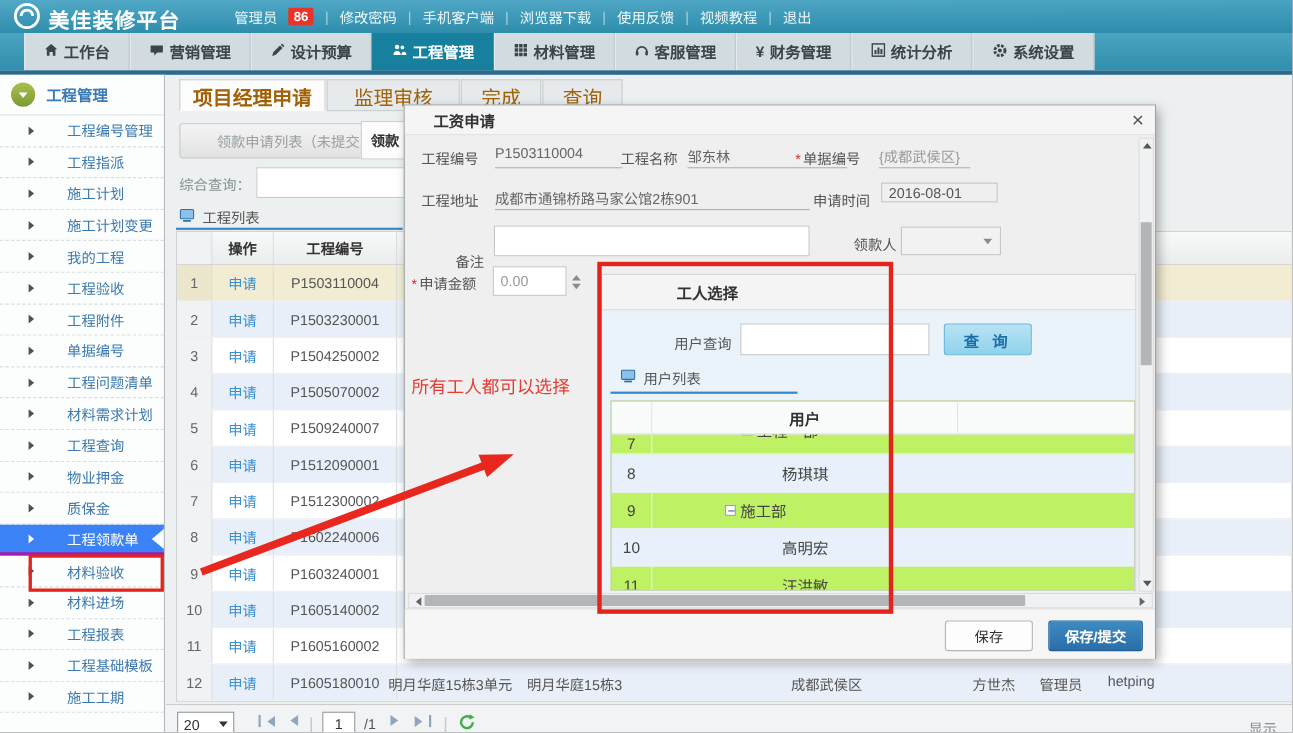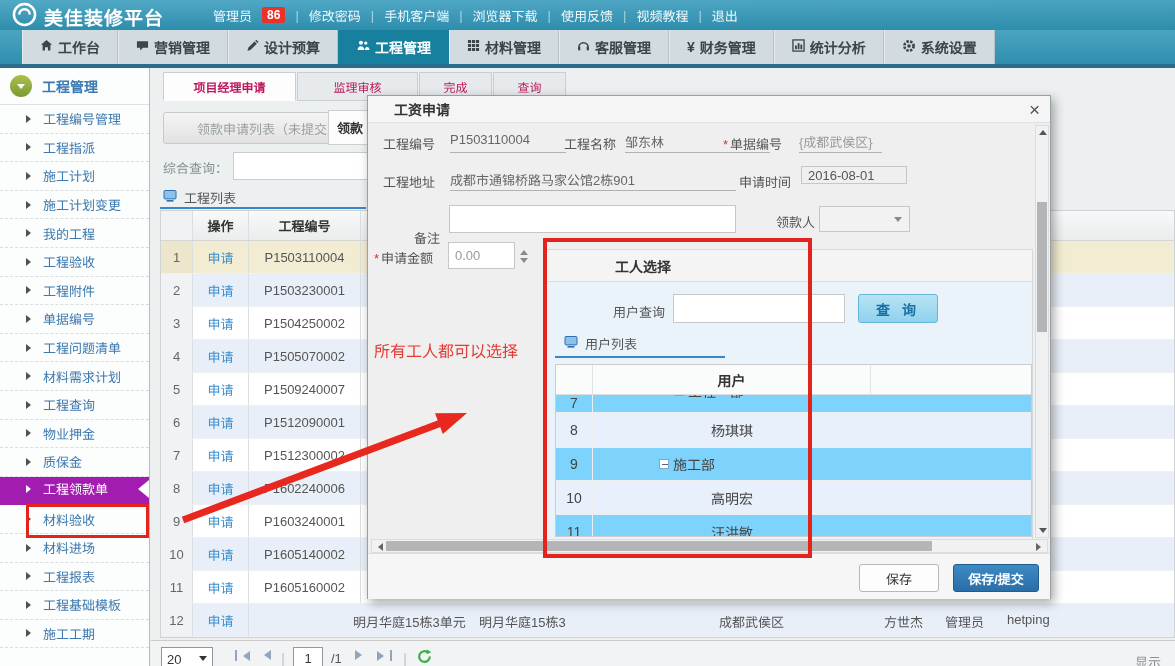--- a/index.html
+++ b/index.html
@@ -28,34 +28,34 @@
   .navtab.active { background:#17809e; color:#fff; border-color:#17809e; }
   .yen-ic { font-size:14px; font-weight:bold; }
 
   
   .sidebar { position:absolute; left:0; top:68px; width:150px; height:598px; background:#fcfdfd; border-right:1px solid #b5bcbf; }
   .sb-head { height:37px; border-bottom:1px solid #dde2e4; display:flex; align-items:center; gap:10px; padding-left:10px; }
   .sb-circle { width:22px; height:22px; border-radius:50%; background:linear-gradient(180deg,#a9c04b,#7c9a33);
     display:flex; align-items:center; justify-content:center; }
   .sb-circle .caret { width:0; height:0; border:4px solid transparent; border-top:5px solid #fff; margin-top:4px; }
   .sb-title { color:#3a7ab5; font-size:14px; font-weight:bold; }
-  .sb-item { height:28.6px; display:flex; align-items:center; gap:8px; padding-left:26px;
+  .sb-item { height:28.6px; display:flex; align-items:center; gap:26px; padding-left:26px;
     border-bottom:1px dashed #d9dde0; cursor:pointer; position:relative; }
   .sb-arrow { width:0; height:0; border:4px solid transparent; border-left:5px solid #4a5358; }
   .sb-label { color:#3d79ae; font-size:13px; white-space:nowrap; }
-  .sb-item.active { background:#a21caf; border-bottom:5px solid #a21caf;align-items:center; }
+  .sb-item.active { background:#3b82f6; border-bottom:3px solid #a21caf;align-items:center; }
   .sb-item.active .sb-label { color:#fff; }
   .sb-item.active .sb-arrow { border-left-color:#fff; }
   .sb-notch { position:absolute; right:0; top:50%; margin-top:-9px; width:0; height:0;
     border:9px solid transparent; border-right:11px solid #fcfdfd; border-left:none; }
 
   
   .content { position:absolute; left:151px; top:68px; width:1024px; height:598px; }
   .ctab { position:absolute; top:4px; height:29px; display:flex; align-items:center; justify-content:center;
-    background:#e6eaec; border:1px solid #c9ced1; color:#be185d; font-size:12px; cursor:pointer; }
+    background:#e6eaec; border:1px solid #c9ced1; color:#a16207; font-size:18px; cursor:pointer; }
   .ctab.active { background:#fdfdfd; font-weight:bold; border-bottom-color:#fdfdfd; }
   .btn-gray { position:absolute; background:linear-gradient(180deg,#f4f4f4,#e2e2e2); border:1px solid #c9c9c9;
     border-radius:3px; color:#9aa0a3; font-size:13px; display:flex; align-items:center; justify-content:flex-end; cursor:pointer; }
   .btn-white-tab { position:absolute; background:#fdfdfd; border:1px solid #cfcfcf; color:#333; font-weight:bold;
     font-size:13px; display:flex; align-items:center; padding-left:8px; cursor:pointer; }
   .q-label { position:absolute; color:#8a9094; font-size:13px; }
   .q-input { position:absolute; background:#fff; border:1px solid #ccc; }
   .list-title { position:absolute; display:flex; align-items:center; gap:7px; color:#555; font-size:13px; }
   .blue-underline { position:absolute; height:2px; background:#3a87c8; }
 
@@ -106,21 +106,21 @@
   .sp-up { width:0;height:0;border:4px solid transparent;border-bottom:5px solid #8a8a8a; }
   .sp-dn { width:0;height:0;border:4px solid transparent;border-top:5px solid #8a8a8a; }
 
   
   .wpanel { position:absolute; left:178px; top:153px; width:487px; height:337px; background:#eaf3fa; border:1px solid #d3d9dc; overflow:hidden; }
   .wp-head { height:32px; background:#f4f4f4; border-bottom:1px solid #ddd; display:flex; align-items:center;
     padding-left:68px; font-size:14px; font-weight:bold; color:#333; }
   .wq-btn { position:absolute; background:linear-gradient(180deg,#b9e3f3,#8ed2ec); border:1px solid #62b6d8;
     border-radius:3px; color:#1a6fa8; font-size:14px; font-weight:bold; display:flex; align-items:center; justify-content:center;
     letter-spacing:4px; cursor:pointer; }
-  .wtable { position:absolute; left:8px; top:114px; width:477px; height:173px; background:#7dd3fc; border:1px solid #ccc; overflow:hidden; }
+  .wtable { position:absolute; left:8px; top:114px; width:477px; height:173px; background:#bef264; border:1px solid #ccc; overflow:hidden; }
   .wh { display:flex; height:30px; background:#fafbfb; border-bottom:1px solid #ddd; font-weight:bold; font-size:14px; color:#333; }
   .wc { border-right:1px solid #e2e5e6; height:100%; display:flex; align-items:center; justify-content:center; }
   .wnumc { width:37px; }
   .wusrc { width:278px; }
   .wrow { display:flex; font-size:14px; color:#444; border-bottom:1px solid #eceeef; position:relative; overflow:hidden; }
   .wrow.even { background:#e8f1fb; }
   .wname { position:absolute; left:37px; width:278px; top:0; height:100%; display:flex; align-items:center; }
   .wname.center { justify-content:center; }
   .wnum2 { width:37px; display:flex; align-items:center; justify-content:center; border-right:1px solid #eceeef; }
   .treebox { width:10px; height:10px; border:1px solid #8aa5c0; background:#fff; position:relative; margin-right:4px; flex:0 0 auto; }
@@ -425,20 +425,21 @@
           <span class="gcell gcode">P1605140002</span>
         </div>
       <div class="grow">
           <span class="gcell gnum">11</span>
           <span class="gcell gop aplink">申请</span>
           <span class="gcell gcode">P1605160002</span>
         </div>
       <div class="grow even">
         <span class="gcell gnum">12</span>
         <span class="gcell gop aplink">申请</span>
+        <span class="gcell gcode">P1605180010</span>
         <span class="r12cell" style="left:192px;">明月华庭15栋3单元</span>
         <span class="r12cell" style="left:318px;">明月华庭15栋3</span>
         <span class="r12cell" style="left:558px;">成都武侯区</span>
         <span class="r12cell" style="left:723px;">方世杰</span>
         <span class="r12cell" style="left:784px;">管理员</span>
         <span class="r12cell" style="left:846px;">hetping</span>
       </div>
     </div>
 
     <div class="pager">

